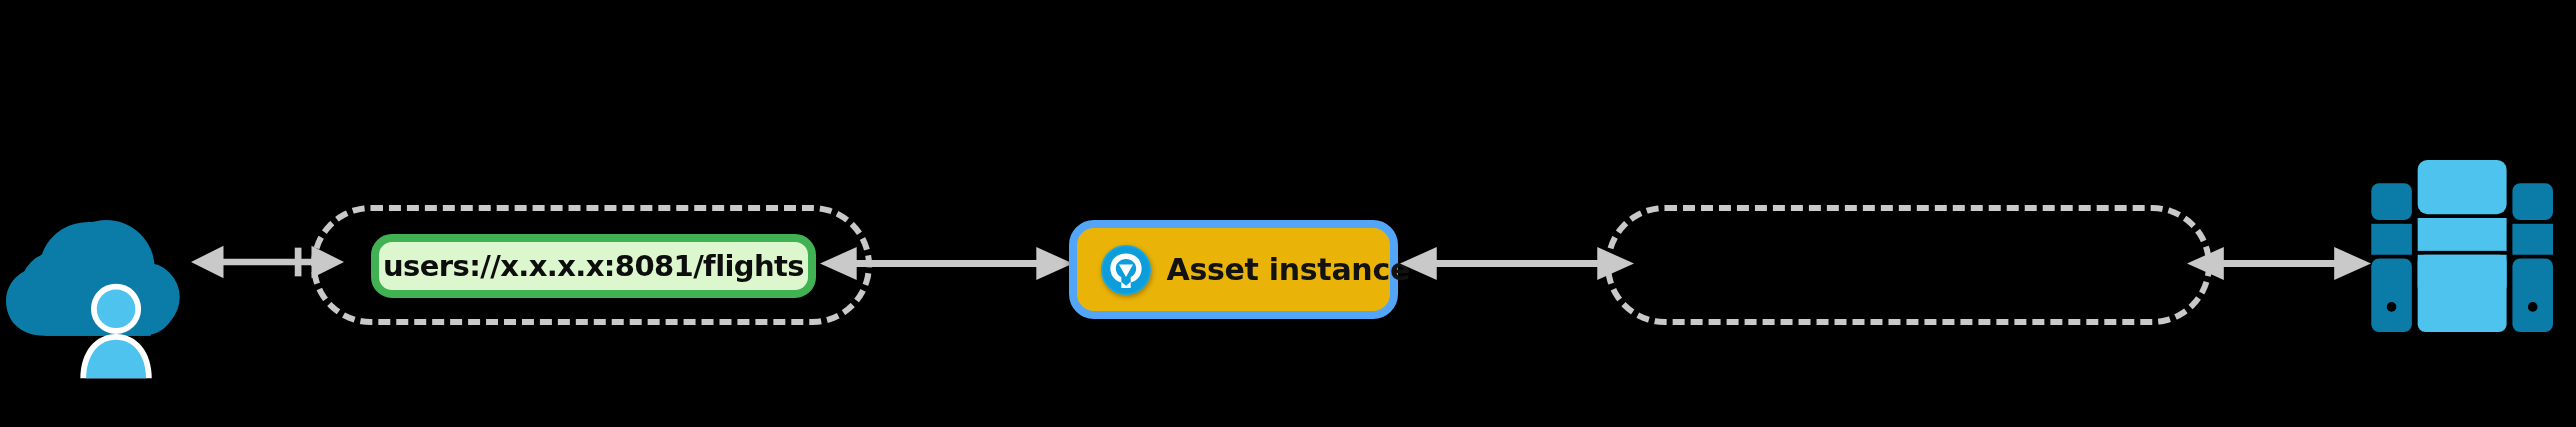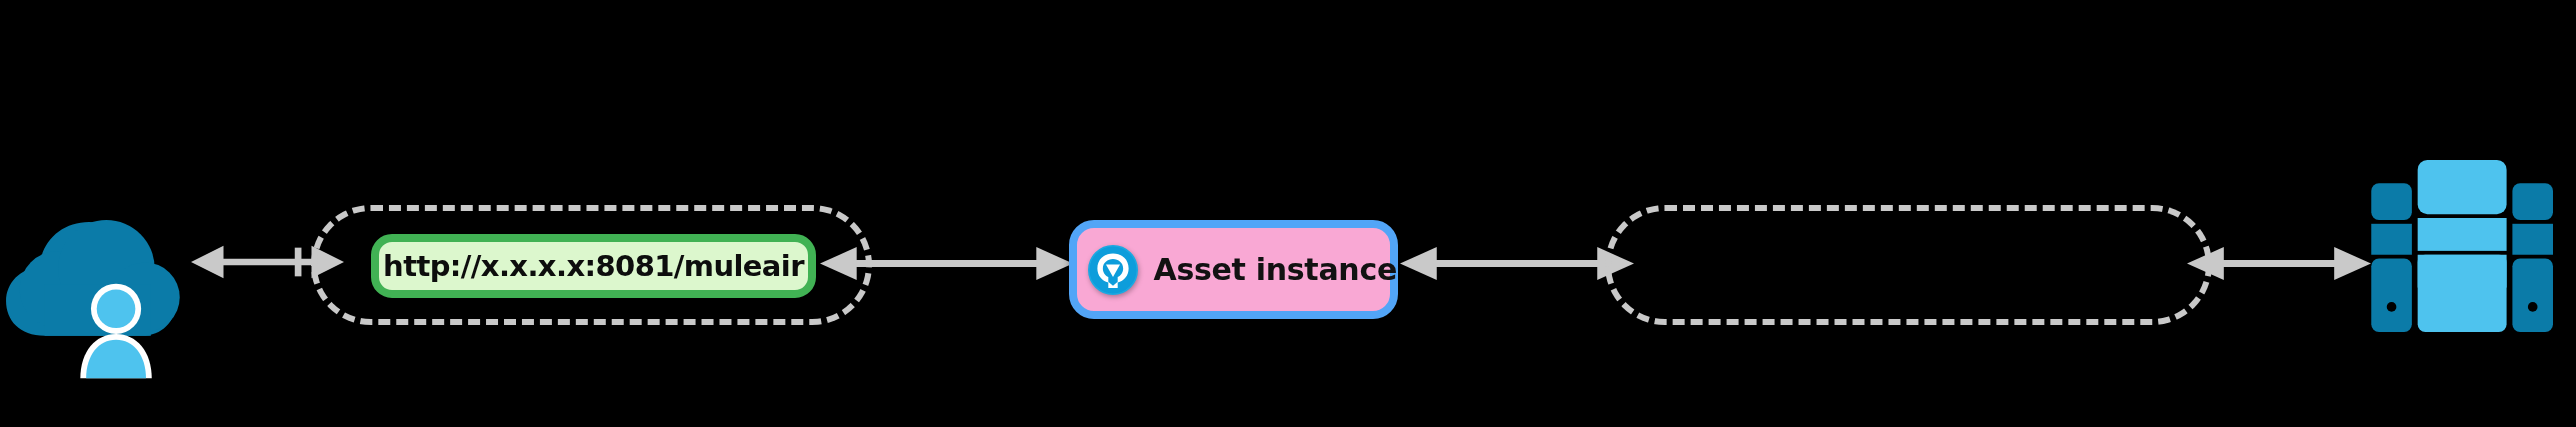--- a/index.html
+++ b/index.html
@@ -45,26 +45,26 @@
     font-size: 29px;
     letter-spacing: -0.6px;
     color: #0d0d0d;
     white-space: nowrap;
   }
 
   
   .asset-node {
     position: absolute;
     box-sizing: border-box;
-    background: #f9a8d4;
+    background: #eab308;
     border: 8.7px solid #52a5f7;
     border-radius: 25px;
     display: flex;
     align-items: center;
-    padding-left: 11px;
+    padding-left: 24px;
     box-shadow: 0 2.9px 7.7px rgba(0,0,0,0.35);
     justify-content: space-between;
   }
   .asset-label {
     font-family: "DejaVu Sans", sans-serif;
     font-weight: bold;
     font-size: 30px;
     letter-spacing: -0.3px;
     color: #121212;
     white-space: nowrap;
@@ -116,21 +116,21 @@
   <svg class="arrow-svg" style="left:190px; top:240px;" width="155" height="44" viewBox="0 0 160 46">
     <line x1="22" y1="23" x2="138" y2="23" stroke="#c9c9c9" stroke-width="7"></line>
     <polygon points="0,23 34,6 34,40" fill="#c9c9c9"></polygon>
     <polygon points="160,23 126,6 126,40" fill="#c9c9c9"></polygon>
     <line x1="112" y1="8" x2="112" y2="38" stroke="#c9c9c9" stroke-width="7"></line>
   </svg>
 
   <div class="dashed-zone" style="left:311px; top:205px; width:561px; height:120px;"></div>
 
   <div class="endpoint-pill" style="left:371px; top:234px; width:445px; height:64px;">
-    <span class="endpoint-label">http://x.x.x.x:8081/muleair</span>
+    <span class="endpoint-label">users://x.x.x.x:8081/flights</span>
   </div>
 
   <svg class="arrow-svg" style="left:820px; top:243px;" width="253" height="41" viewBox="0 0 262 42">
     <line x1="26" y1="21" x2="236" y2="21" stroke="#c9c9c9" stroke-width="7"></line>
     <polygon points="0,21 38,4 38,38" fill="#c9c9c9"></polygon>
     <polygon points="262,21 224,4 224,38" fill="#c9c9c9"></polygon>
   </svg>
 
   <div class="asset-node" style="left:1069px; top:220px; width:329px; height:99px;">
     <svg class="mule-logo" viewBox="0 0 64 64">

